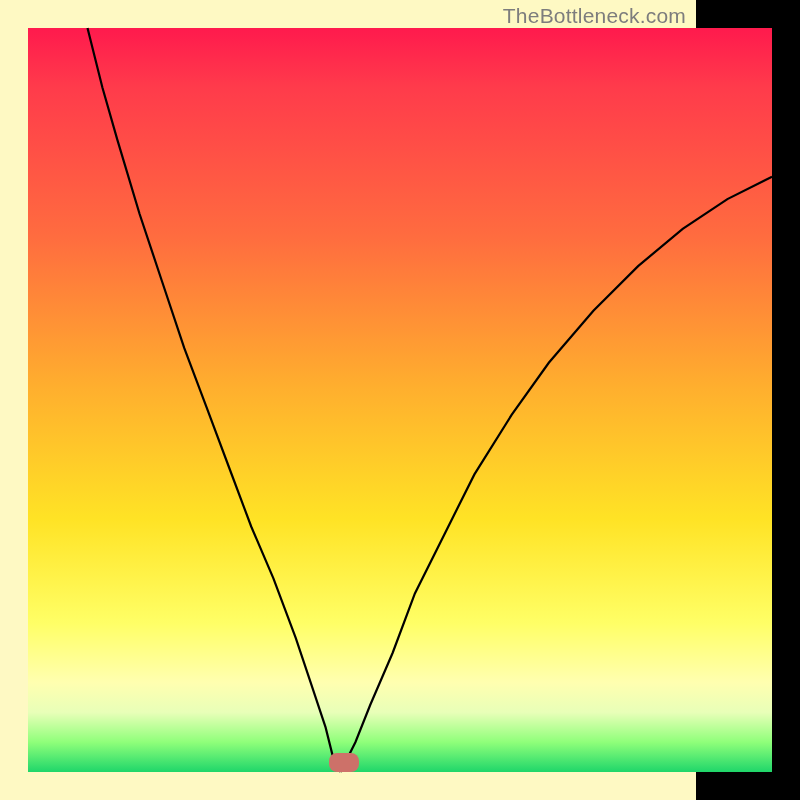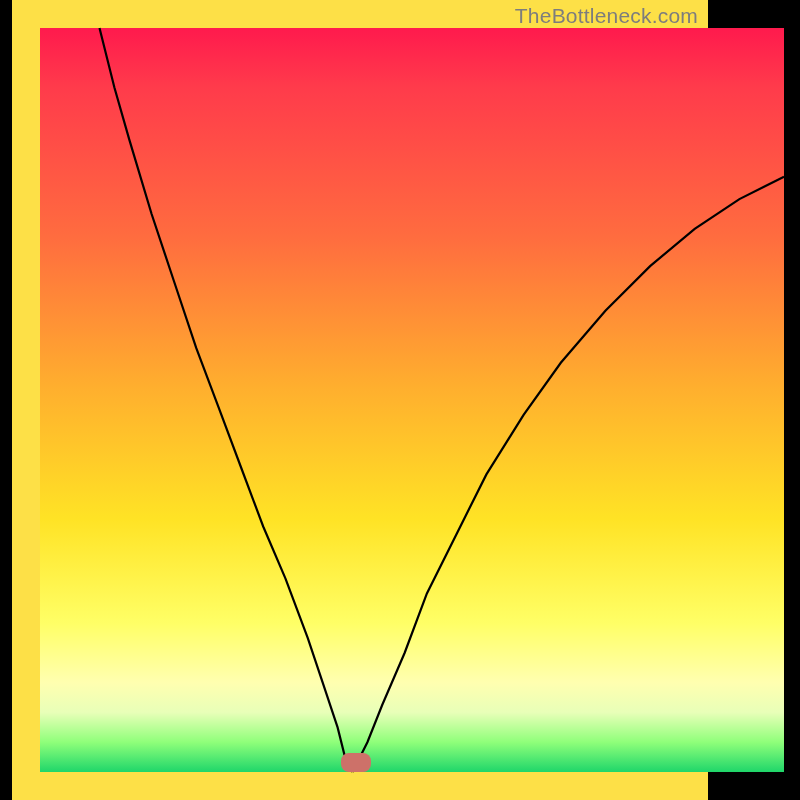--- a/index.html
+++ b/index.html
@@ -6,25 +6,25 @@
     margin: 0;
     padding: 0;
     width: 800px;
     height: 800px;
     background: #000;
     overflow: hidden;
     font-family: Arial, Helvetica, sans-serif;
   }
   .frame {
     position: absolute;
-    left: 12px;
+    left: 0;
     top: 0;
     width: 696px;
     height: 800px;
-    background: #fde047;
+    background: #fef9c3;
   }
   .plot-area {
     position: absolute;
     left: 28px;
     top: 28px;
     width: 744px;
     height: 744px;
     
     background: linear-gradient(
       to bottom,

